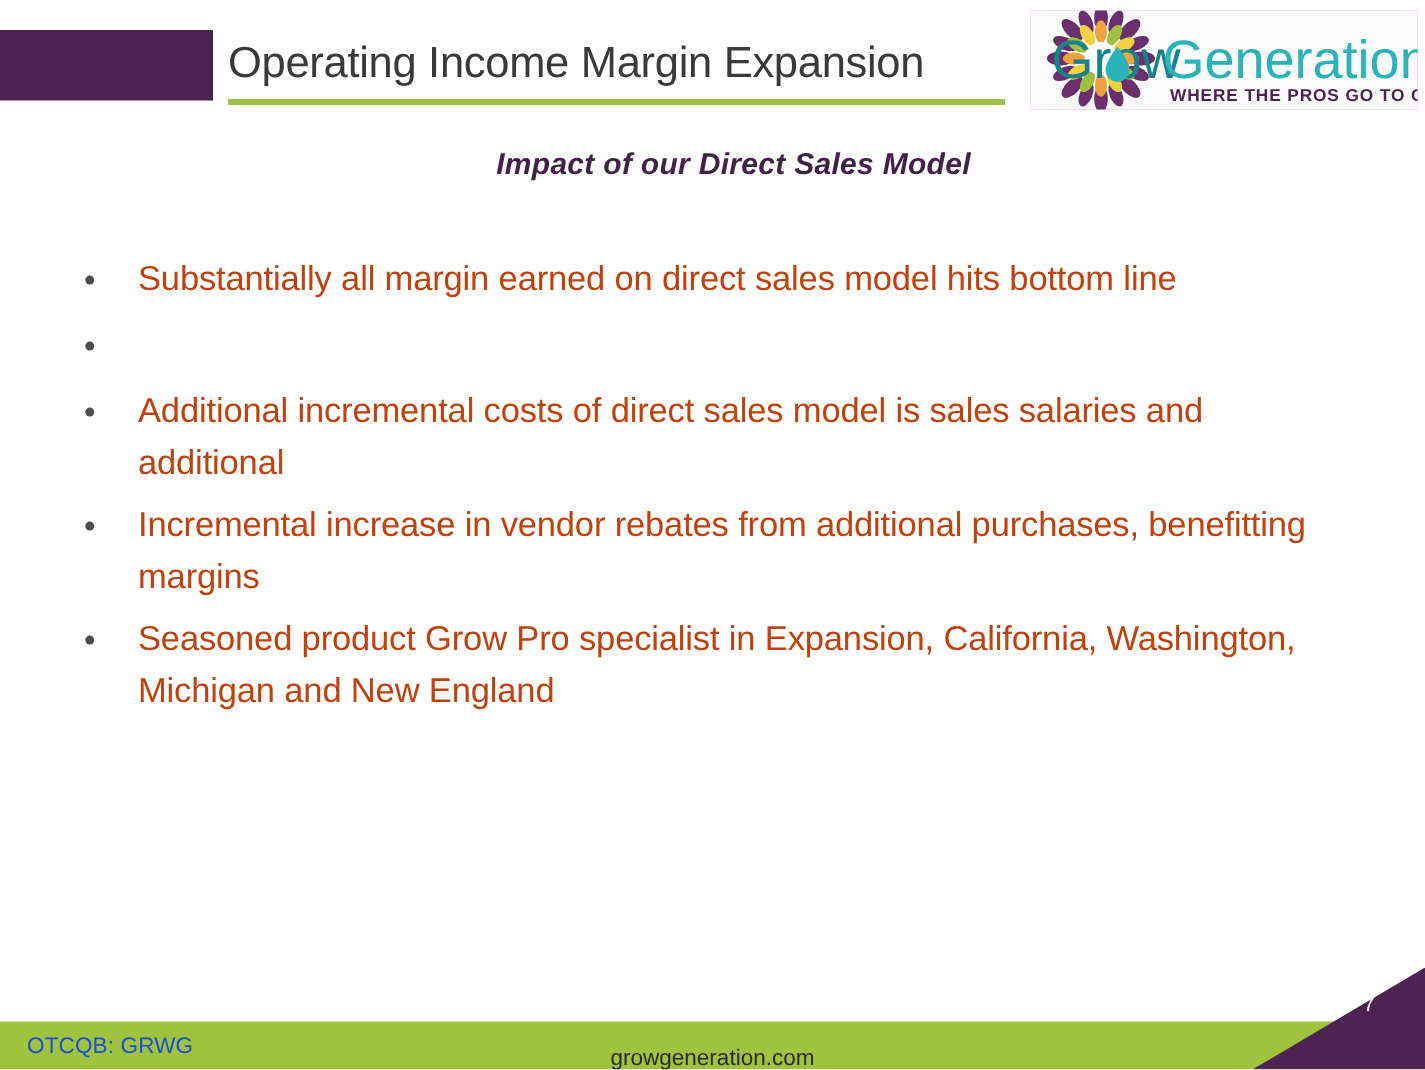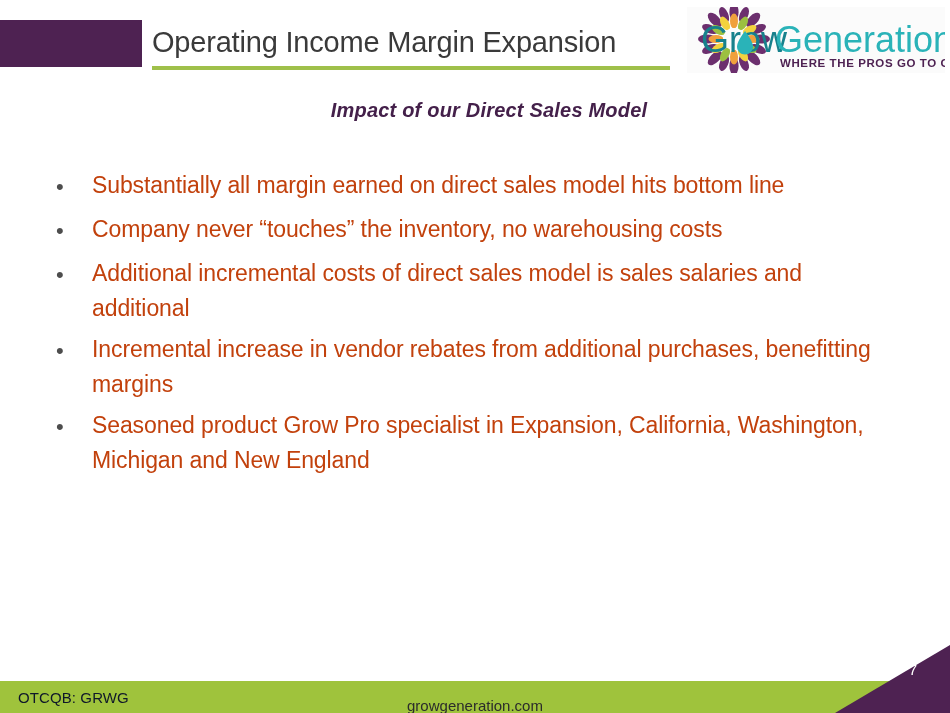--- a/index.html
+++ b/index.html
@@ -125,21 +125,21 @@
     background: #9fc33c;
   }
   .footer-ticker {
     position: absolute;
     left: 18px;
     bottom: 0;
     height: 32px;
     display: flex;
     align-items: center;
     font-size: 15px;
-    color: #0f172a;
+    color: #1d4ed8;
     letter-spacing: 0.1px;
   }
   .footer-site {
     position: absolute;
     left: 0;
     right: 0;
     bottom: 0;
     height: 16px;
     display: flex;
     align-items: center;
@@ -231,21 +231,20 @@
 
   <div class="bullets">
 
     <div class="bullet-row">
       <span class="bullet-dot">•</span>
       <span class="bullet-text">Substantially all margin earned on direct sales model hits bottom line</span>
     </div>
 
     <div class="bullet-row">
       <span class="bullet-dot">•</span>
-      <span class="bullet-text">Company never “touches” the inventory, no warehousing costs</span>
     </div>
 
     <div class="bullet-row">
       <span class="bullet-dot">•</span>
       <span class="bullet-text">Additional incremental costs of direct sales model is sales salaries and additional</span>
     </div>
 
     <div class="bullet-row">
       <span class="bullet-dot">•</span>
       <span class="bullet-text">Incremental increase in vendor rebates from additional purchases, benefitting margins</span>

